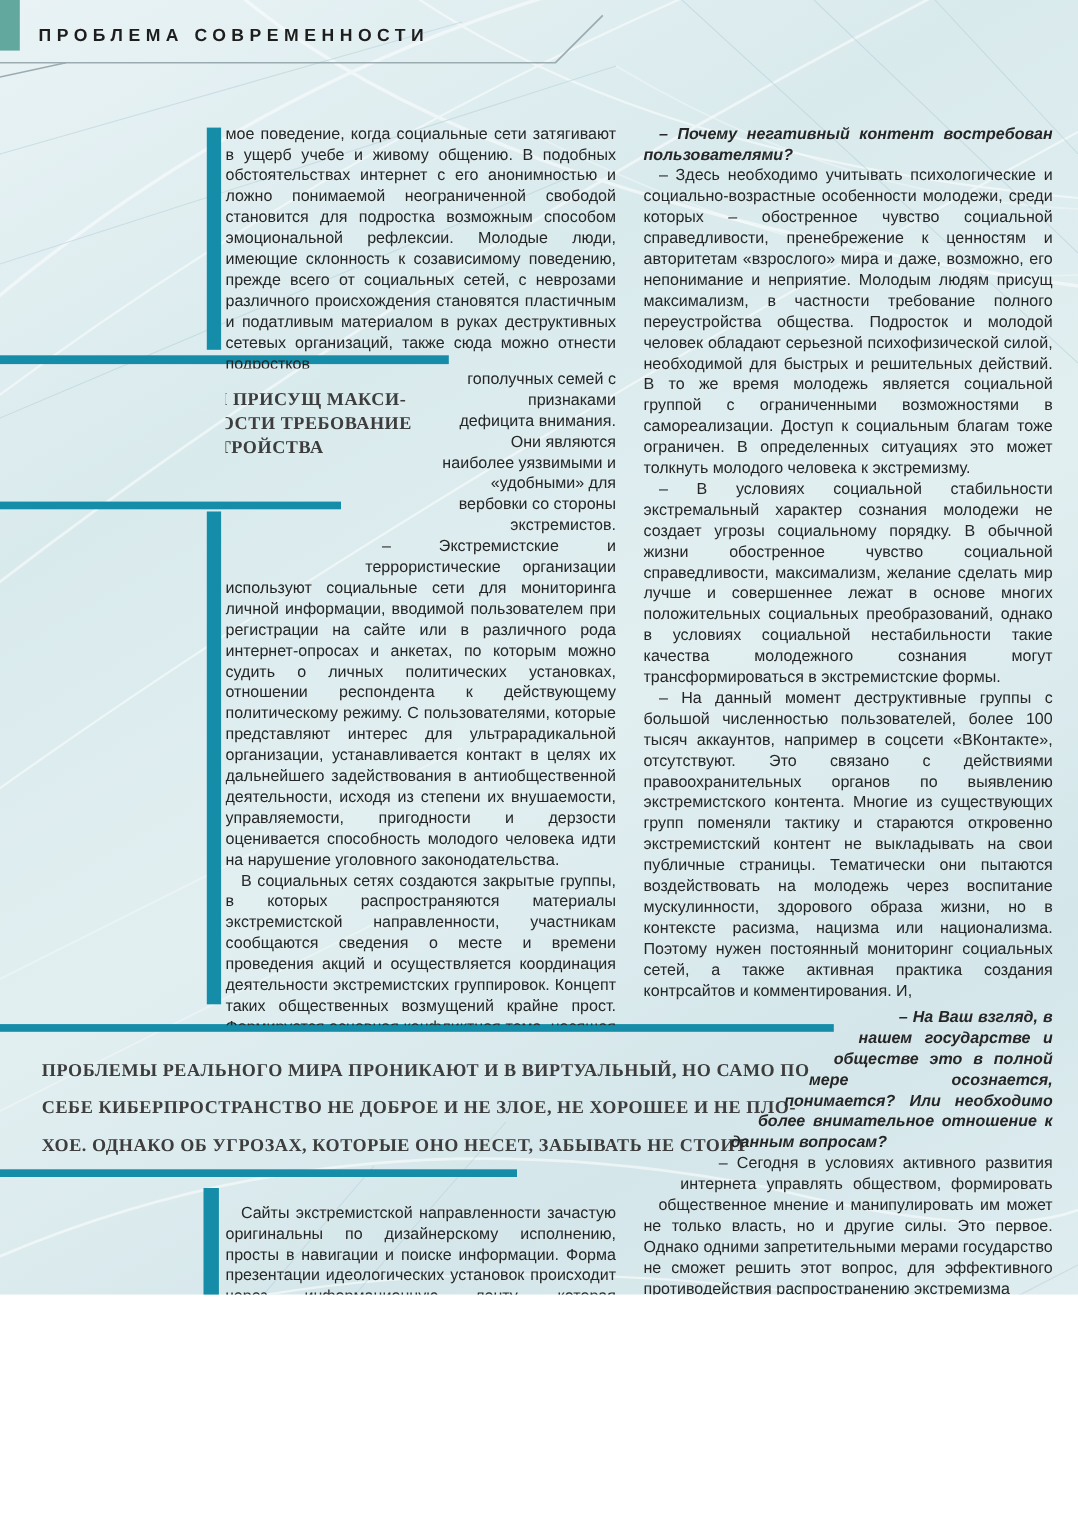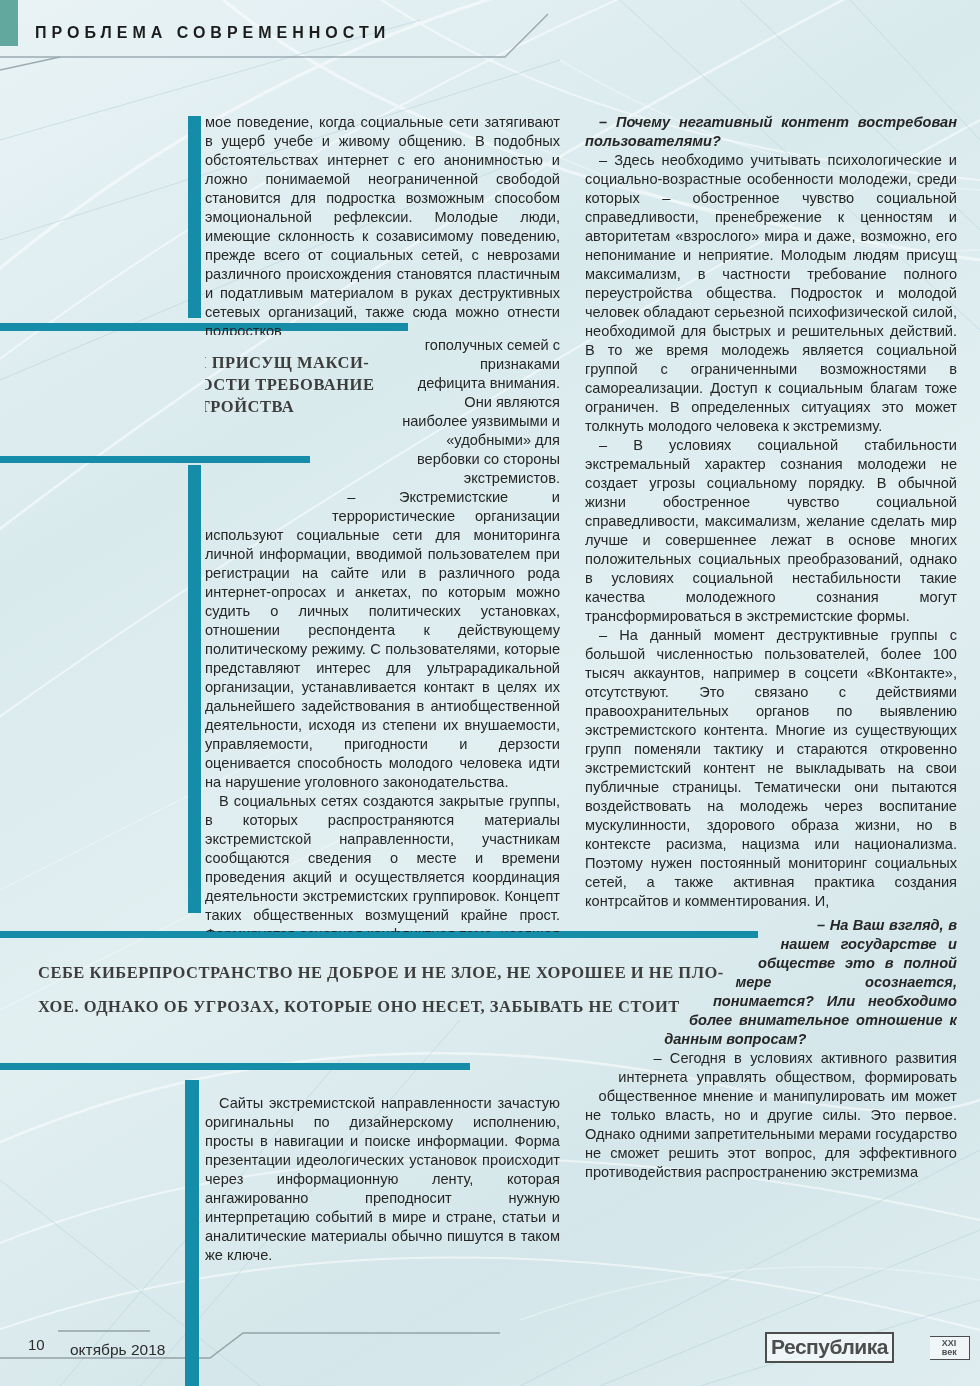--- a/index.html
+++ b/index.html
@@ -1,17 +1,17 @@
 <!DOCTYPE html>
 <html><head>
 <meta charset="utf-8">
 <style>
   html,body{margin:0;padding:0;}
   .page{
-    position:relative; width:980px; height:1386px; overflow:hidden;
+    position:relative; width:980px; height:1177px; overflow:hidden;
     background:linear-gradient(150deg,#e9f3f5 0%,#d9eaed 30%,#e2eff1 55%,#d4e6ea 80%,#dfedf0 100%);
     font-family:"Liberation Sans",sans-serif;
   }
   .bg-svg{position:absolute;left:0;top:0;width:980px;height:1386px;pointer-events:none;}
   
   .header-tab{position:absolute;left:0;top:0;width:18px;height:46px;background:#63a89f;}
   .section-title{
     position:absolute;left:35px;top:24px;margin:0;
     font-size:16px;font-weight:bold;letter-spacing:5px;color:#1d1d1d;
   }
@@ -144,20 +144,21 @@
       <div>МАЛИЗМ, В ЧАСТНОСТИ ТРЕБОВАНИЕ</div>
       <div>ПОЛНОГО ПЕРЕУСТРОЙСТВА</div>
       <div>ОБЩЕСТВА</div>
     </div>
     <p class="wrap-right">гополучных семей с признаками дефицита внимания. Они являются наиболее уязвимыми и «удобными» для вербовки со стороны экстремистов.</p>
     <p>– Экстремистские и террористические организации используют социальные сети для мониторинга личной информации, вводимой пользователем при регистрации на сайте или в различного рода интернет-опросах и анкетах, по которым можно судить о личных политических установках, отношении респондента к действующему политическому режиму. С пользователями, которые представляют интерес для ультрарадикальной организации, устанавливается контакт в целях их дальнейшего задействования в антиобщественной деятельности, исходя из степени их внушаемости, управляемости, пригодности и дерзости оценивается способность молодого человека идти на нарушение уголовного законодательства.</p>
     <p class="ind">В социальных сетях создаются закрытые группы, в которых распространяются материалы экстремистской направленности, участникам сообщаются сведения о месте и времени проведения акций и осуществляется координация деятельности экстремистских группировок. Концепт таких общественных возмущений крайне прост. Формируется основная конфликтная тема, носящая этнический, религиозный или иной характер. Она формулируется крайне просто и лаконично, на доступном для молодежи языке. Соз-</p>
   </div>
 
   <div class="pq2">
+    <div>ПРОБЛЕМЫ РЕАЛЬНОГО МИРА ПРОНИКАЮТ И В ВИРТУАЛЬНЫЙ, НО САМО ПО</div>
     <div>СЕБЕ КИБЕРПРОСТРАНСТВО НЕ ДОБРОЕ И НЕ ЗЛОЕ, НЕ ХОРОШЕЕ И НЕ ПЛО-</div>
     <div>ХОЕ. ОДНАКО ОБ УГРОЗАХ, КОТОРЫЕ ОНО НЕСЕТ, ЗАБЫВАТЬ НЕ СТОИТ</div>
   </div>
 
   <div class="col col-L3">
     <p class="ind">Сайты экстремистской направленности зачастую оригинальны по дизайнерскому исполнению, просты в навигации и поиске информации. Форма презентации идеологических установок происходит через информационную ленту, которая ангажированно преподносит нужную интерпретацию событий в мире и стране, статьи и аналитические материалы обычно пишутся в таком же ключе.</p>
   </div>
 
   <div class="col col-R1">
     <p class="qst ind">– Почему негативный контент востребован пользователями?</p>

